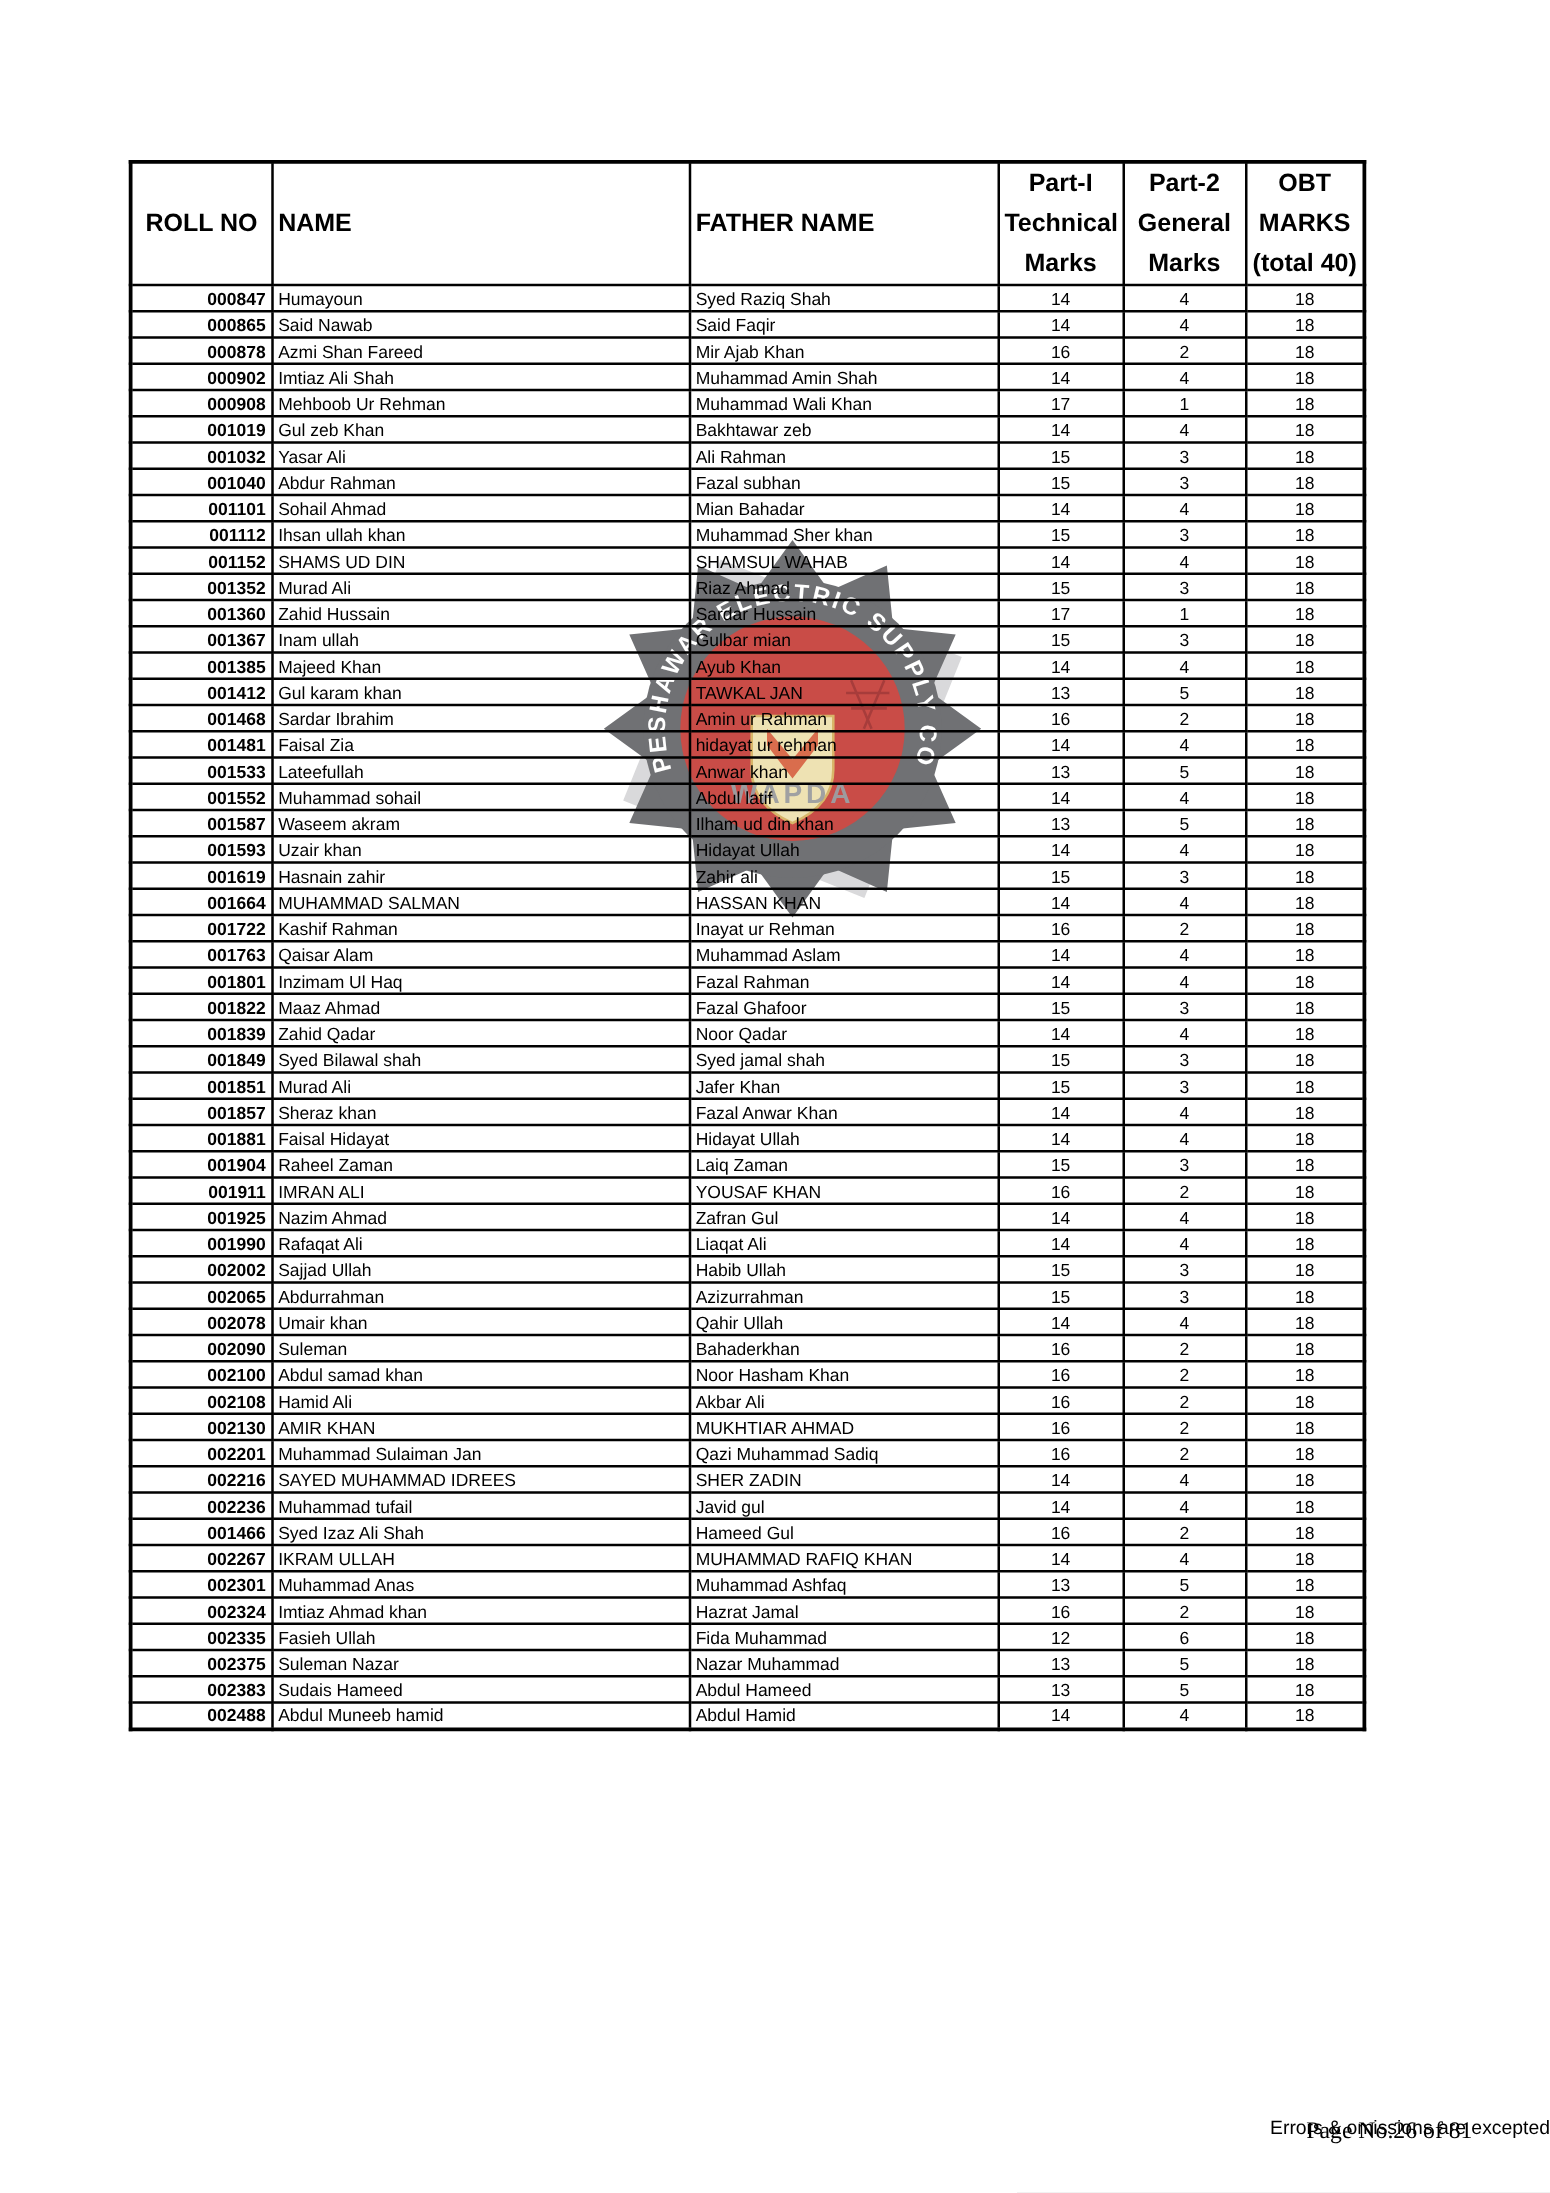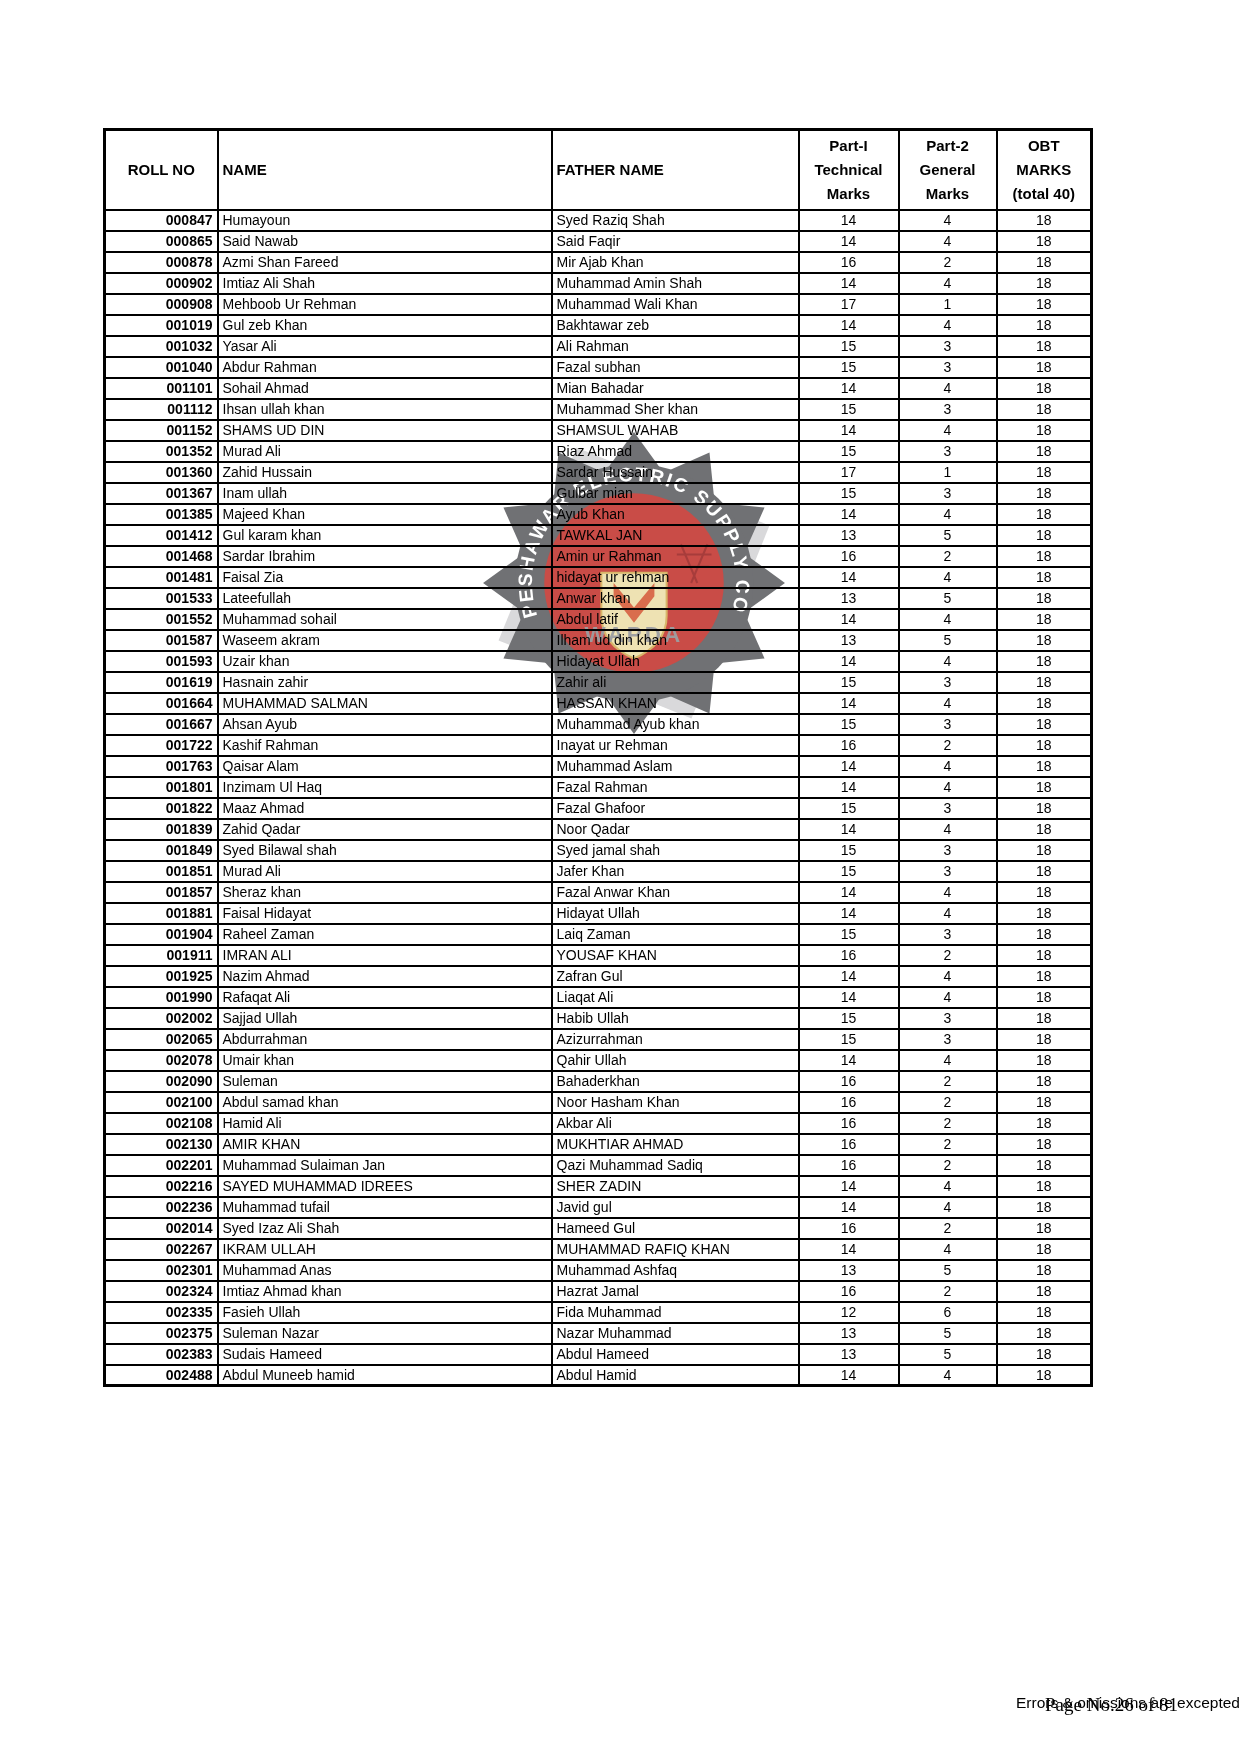--- a/index.html
+++ b/index.html
@@ -19,21 +19,21 @@
   table.results col.c-father { width:247px; }
   table.results col.c-p1     { width:100px; }
   table.results col.c-p2     { width:98px;  }
   table.results col.c-obt    { width:95px;  }
   table.results th, table.results td {
     border:2px solid #000; padding:0 4px; overflow:hidden; white-space:nowrap;
   }
   table.results { border:3px solid #000; }
   table.results thead tr { height:80px; }
   table.results th {
-    font-weight:bold; font-size:15px; vertical-align:middle;
+    font-weight:bold; font-size:20px; vertical-align:middle;
     white-space:pre-line; line-height:1.6;
   }
   th.h-roll { text-align:center; }
   th.h-name, th.h-father { text-align:left; }
   th.h-p1, th.h-p2, th.h-obt { text-align:center; border-bottom-width:3px; }
   th.h-roll, th.h-name, th.h-father { border-bottom-width:3px; }
   table.results tbody tr { height:21px; }
   table.results td { font-size:14px; vertical-align:middle; line-height:1; }
   td.f-roll { text-align:right; font-weight:bold; }
   td.f-name, td.f-father { text-align:left; }
@@ -286,28 +286,20 @@
     </tr>
         <tr>
       <td class="f-roll">001664</td>
       <td class="f-name">MUHAMMAD SALMAN</td>
       <td class="f-father">HASSAN KHAN</td>
       <td class="f-p1">14</td>
       <td class="f-p2">4</td>
       <td class="f-obt">18</td>
     </tr>
         <tr>
-      <td class="f-roll">001667</td>
-      <td class="f-name">Ahsan Ayub</td>
-      <td class="f-father">Muhammad Ayub khan</td>
-      <td class="f-p1">15</td>
-      <td class="f-p2">3</td>
-      <td class="f-obt">18</td>
-    </tr>
-        <tr>
       <td class="f-roll">001722</td>
       <td class="f-name">Kashif Rahman</td>
       <td class="f-father">Inayat ur Rehman</td>
       <td class="f-p1">16</td>
       <td class="f-p2">2</td>
       <td class="f-obt">18</td>
     </tr>
         <tr>
       <td class="f-roll">001763</td>
       <td class="f-name">Qaisar Alam</td>
@@ -478,21 +470,21 @@
     </tr>
         <tr>
       <td class="f-roll">002236</td>
       <td class="f-name">Muhammad tufail</td>
       <td class="f-father">Javid gul</td>
       <td class="f-p1">14</td>
       <td class="f-p2">4</td>
       <td class="f-obt">18</td>
     </tr>
         <tr>
-      <td class="f-roll">002014</td>
+      <td class="f-roll">001466</td>
       <td class="f-name">Syed Izaz Ali Shah</td>
       <td class="f-father">Hameed Gul</td>
       <td class="f-p1">16</td>
       <td class="f-p2">2</td>
       <td class="f-obt">18</td>
     </tr>
         <tr>
       <td class="f-roll">002267</td>
       <td class="f-name">IKRAM ULLAH</td>
       <td class="f-father">MUHAMMAD RAFIQ KHAN</td>

